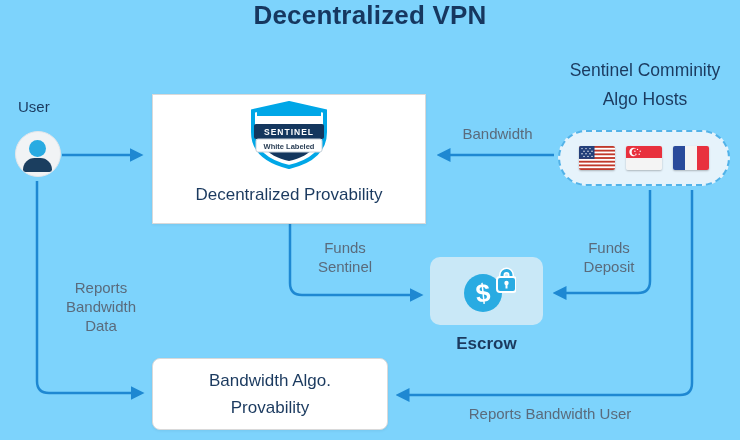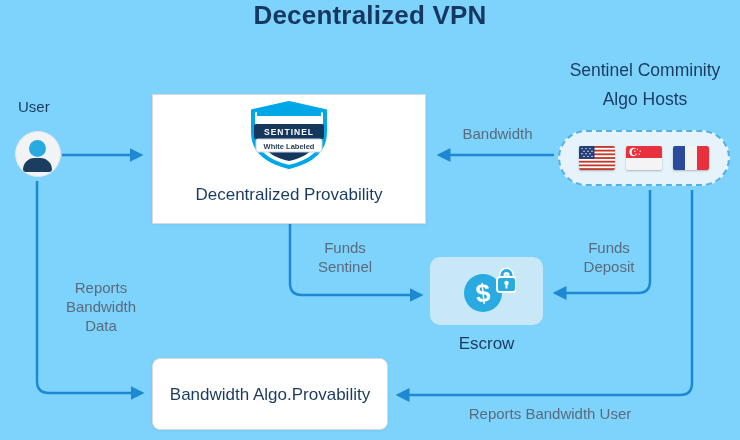--- a/index.html
+++ b/index.html
@@ -39,26 +39,26 @@
     background:#E6F3FB;border:2px dashed #52B2E8;box-sizing:border-box;
     display:flex;align-items:center;justify-content:center;gap:11px;
   }
   .flag{border-radius:2px;box-shadow:0 1px 2px rgba(0,0,0,.25);display:block;}
 
   
   #escrow-box{
     left:430px;top:257px;width:113px;height:68px;background:#C9E8F7;border-radius:10px;
     display:flex;align-items:center;justify-content:center;
   }
-  #escrow-label{left:430px;top:334px;width:113px;text-align:center;font-size:17px;font-weight:400;color:#1B3A5F;}
+  #escrow-label{left:430px;top:334px;width:113px;text-align:center;font-size:17px;font-weight:700;color:#1B3A5F;}
 
   
   #prov-box{
     left:152px;top:358px;width:234px;height:70px;background:#fff;border:1.5px solid #d9d9d9;
-    border-radius:8px;display:flex;align-items:center;justify-content:center;
+    border-radius:8px;display:flex;flex-direction:column;align-items:center;justify-content:center;
     font-size:17px;font-weight:500;color:#1B3A5F;line-height:27px;box-shadow:0 1px 3px rgba(0,0,0,.06);
   }
 
   
   .edge-label{color:#5A6B7C;font-size:15px;line-height:19px;text-align:center;}
   #lbl-bandwidth{left:445px;top:124px;width:105px;}
   #lbl-funds-deposit{left:300px;top:238px;width:90px;}
   #lbl-funds-released{left:563px;top:238px;width:92px;}
   #lbl-reports-left{left:59px;top:278px;width:84px;}
   #lbl-reports-bottom{left:455px;top:404px;width:190px;}

